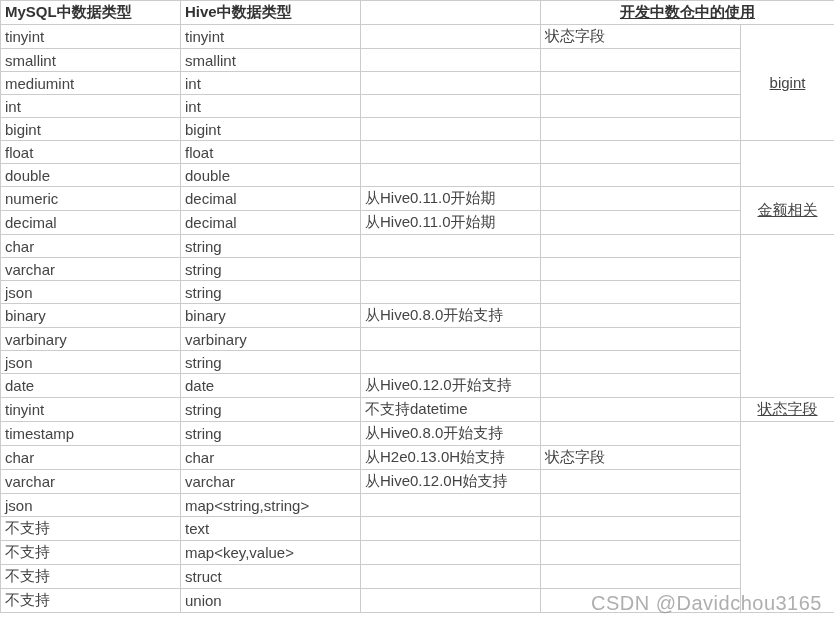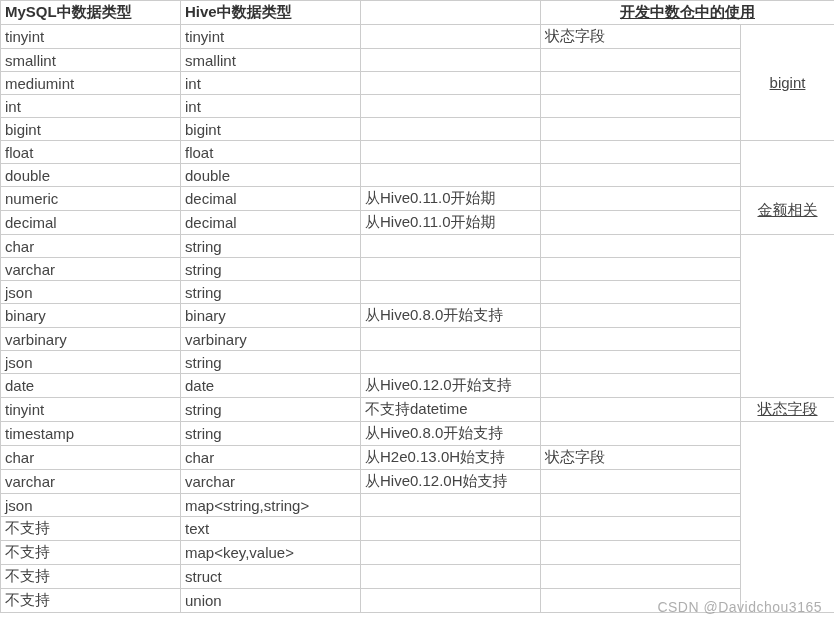--- a/index.html
+++ b/index.html
@@ -30,21 +30,21 @@
     th {
       font-weight: bold;
       color: #333;
     }
     th.center, td.center { text-align: center; text-decoration: underline; }
     .watermark {
       position: absolute;
       bottom: 6px;
       right: 12px;
       color: rgba(140,140,140,0.7);
-      font-size: 14px;
+      font-size: 20px;
       letter-spacing: 0.5px;
       pointer-events: none;
     }
     col.c1 { width: 180px; }
     col.c2 { width: 180px; }
     col.c3 { width: 180px; }
     col.c4 { width: 200px; }
     col.c5 { width: 94px; }
   </style>
 </head>

